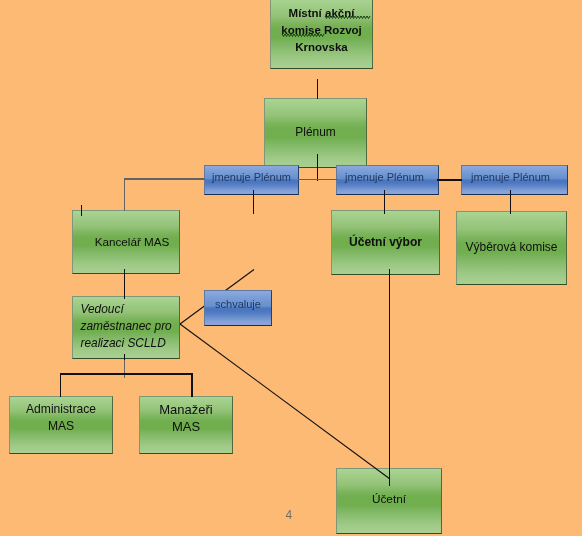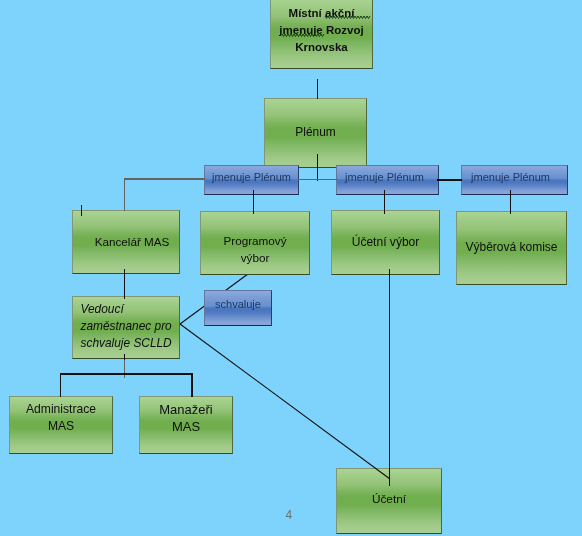--- a/index.html
+++ b/index.html
@@ -1,17 +1,17 @@
 <!DOCTYPE html>
 <html><head>
 <meta charset="utf-8">
 <title>Organizacni struktura MAS</title>
 <style>
   html,body{margin:0;padding:0;background:#ffffff;}
-  #page{position:relative;width:582px;height:536px;background:#7dd3fc;overflow:hidden;
+  #page{position:relative;width:582px;height:536px;background:#fdba74;overflow:hidden;
         font-family:"Liberation Sans",sans-serif;}
 
   .node{position:absolute;box-sizing:border-box;display:flex;align-items:center;
         justify-content:center;text-align:center;z-index:5;}
   .node .lbl{display:block;line-height:inherit;position:relative;}
   .node{line-height:1.42;}
 
   .green{
     background:linear-gradient(to bottom,
       #aad491 0%, #a6d18e 4%, #93c277 25%, #7cb45c 36%,
@@ -74,53 +74,50 @@
   <div class="vline blk" style="left:389px;top:268.5px;width:1.2px;height:217px;"></div>
 
   <svg class="diag" viewBox="0 0 582 536">
     <line x1="180" y1="324" x2="254" y2="269.5" stroke="#111111" stroke-width="1.15"></line>
   </svg>
   <svg class="diag diagtop" viewBox="0 0 582 536">
     <line x1="180" y1="324" x2="390" y2="479" stroke="#111111" stroke-width="1.15"></line>
   </svg>
 
   <div class="node green" style="left:270px;top:-1px;width:103px;height:70px;font-size:11.5px;font-weight:bold;line-height:17px;border-top:none;">
-    <span class="lbl" style="top:-3.5px;"><span class="ln-txt">Místní akční</span><br><span class="ln-txt">jmenuje Rozvoj</span><br><span class="ln-txt">Krnovska</span></span>
+    <span class="lbl" style="top:-3.5px;"><span class="ln-txt">Místní akční</span><br><span class="ln-txt">komise Rozvoj</span><br><span class="ln-txt">Krnovska</span></span>
   </div>
 
   <div class="node green" style="left:264px;top:98px;width:103px;height:70px;font-size:11.9px;">
     <span class="lbl" style="top:-1px;"><span class="ln-txt">Plénum</span></span>
   </div>
 
   <div class="node blue" style="left:204px;top:165px;width:95px;height:30px;font-size:11px;">
     <span class="lbl" style="top:-2px;left:0px;"><span class="ln-txt">jmenuje Plénum</span></span>
   </div>
   <div class="node blue" style="left:336px;top:165px;width:103px;height:30px;font-size:11px;">
     <span class="lbl" style="top:-2px;left:-3px;"><span class="ln-txt">jmenuje Plénum</span></span>
   </div>
   <div class="node blue" style="left:461px;top:165px;width:107px;height:30px;font-size:11px;">
     <span class="lbl" style="top:-2px;left:-4px;"><span class="ln-txt">jmenuje Plénum</span></span>
   </div>
 
   <div class="node green" style="left:72px;top:210px;width:108px;height:64px;font-size:11.7px;">
     <span class="lbl" style="top:0.5px;padding-left:12px;"><span class="ln-txt">Kancelář MAS</span></span>
   </div>
-  <div class="node green" style="left:200px;top:211px;width:110px;height:64px;font-size:11.7px;line-height:17px;">
-    <span class="lbl" style="top:5.5px;"><span class="ln-txt">Programový</span><br><span class="ln-txt">výbor</span></span>
-  </div>
   <div class="node green" style="left:331px;top:210px;width:109px;height:65px;font-size:12.05px;">
-    <span class="lbl" style="top:0px;"><span class="ln-txt">Účetní výbor</span></span>
+    <span class="lbl" style="top:0px;font-weight:bold;"><span class="ln-txt">Účetní výbor</span></span>
   </div>
   <div class="node green" style="left:456px;top:211px;width:111px;height:74px;font-size:12px;">
     <span class="lbl" style="top:0px;"><span class="ln-txt">Výběrová komise</span></span>
   </div>
 
   <div class="node green" style="left:72px;top:296px;width:108px;height:63px;font-size:11.9px;
               justify-content:flex-start;text-align:left;padding-left:7.5px;font-style:italic;">
-    <span class="lbl" style="top:-1px;"><span class="ln-txt">Vedoucí</span><br><span class="ln-txt">zaměstnanec pro</span><br><span class="ln-txt">schvaluje SCLLD</span></span>
+    <span class="lbl" style="top:-1px;"><span class="ln-txt">Vedoucí</span><br><span class="ln-txt">zaměstnanec pro</span><br><span class="ln-txt">realizaci SCLLD</span></span>
   </div>
 
   <div class="node blue" style="left:204px;top:290px;width:68px;height:36px;font-size:11px;z-index:6;">
     <span class="lbl" style="top:-3px;"><span class="ln-txt">schvaluje</span></span>
   </div>
 
   <div class="node green" style="left:9px;top:396px;width:104px;height:58px;font-size:12.1px;line-height:17px;">
     <span class="lbl" style="top:-7px;text-align:center;"><span class="ln-txt">Administrace</span><br><span class="ln-txt">MAS</span></span>
   </div>
   <div class="node green" style="left:139px;top:396px;width:94px;height:58px;font-size:13px;line-height:17px;">

